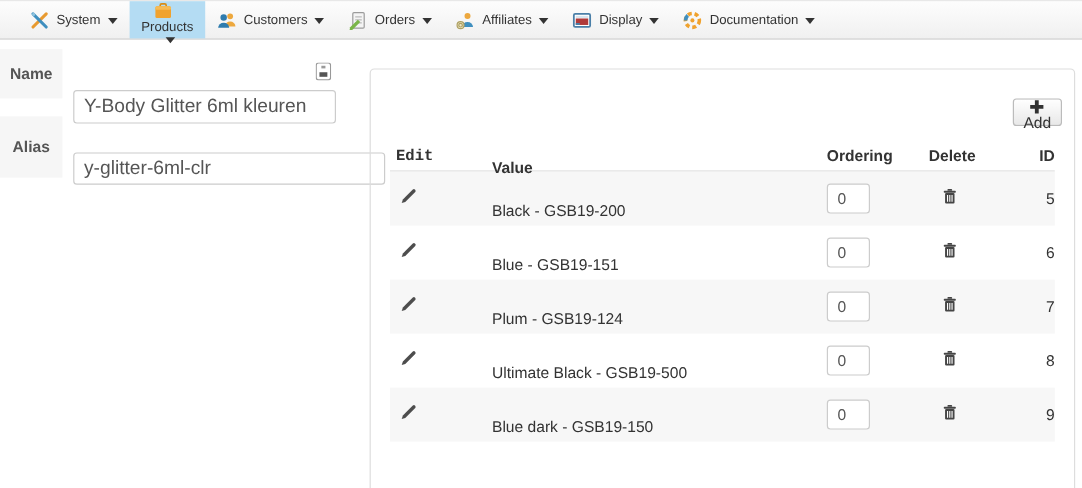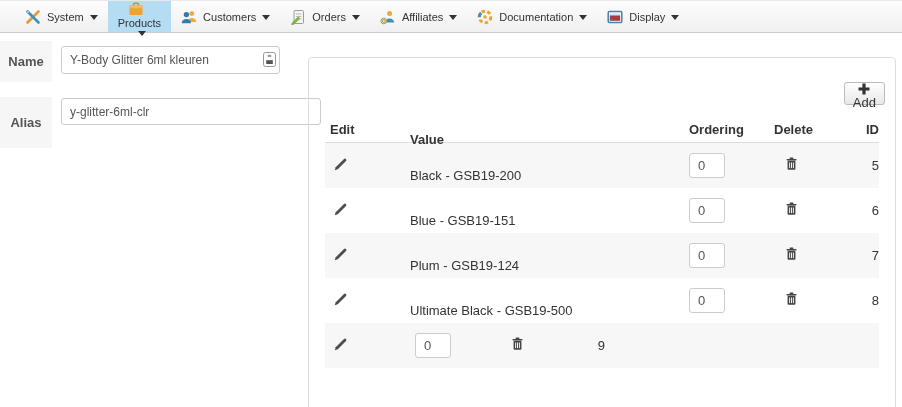--- a/index.html
+++ b/index.html
@@ -20,21 +20,21 @@
   
   .label-cell{position:absolute;left:0;width:52px;background:#f6f6f6;
     display:flex;align-items:center;justify-content:center;
     font-weight:bold;color:#555;font-size:13px;}
   .lc-name{top:41px;height:41px;}
   .lc-alias{top:97px;height:51px;}
   .input-wrap{position:absolute;}
   .iw-name{left:61px;top:46px;width:219px;height:28px;}
   .iw-alias{left:61px;top:98px;width:260px;height:27px;}
   .text-input{width:100%;height:100%;border:1px solid #ccc;border-radius:3px;
-    padding:0 8px;font-size:12px;color:#555;font-family:"Liberation Sans",sans-serif;outline:none;}
+    padding:0 8px;font-size:16px;color:#555;font-family:"Liberation Sans",sans-serif;outline:none;margin-top:29px;}
   .iw-name .text-input{padding-right:22px;}
   .ml-btn{position:absolute;right:4px;top:6px;width:13px;height:15px;cursor:pointer;display:flex;}
 
   
   .values-fieldset{position:absolute;left:308px;top:57px;width:588px;height:380px;
     border:1px solid #ddd;border-radius:4px;}
   .values-legend{position:absolute;top:-12px;left:14px;background:#fff;
     padding:0 6px;font-size:20px;color:#444;}
   .fs-content{padding:0 16px;}
   .add-row{display:flex;justify-content:flex-end;margin-top:24px;margin-right:-6px;}
@@ -42,21 +42,21 @@
     border:1px solid #bbb;border-radius:3px;background:linear-gradient(#fff,#e8e8e8);
     font-size:13px;color:#333;cursor:pointer;font-family:"Liberation Sans",sans-serif;flex-direction:column;}
   .add-btn svg{margin-right:1px;}
 
   
   .vtable{margin-top:12px;}
   .thead{display:flex;align-items:center;height:26px;border-bottom:1px solid #ddd;
     font-weight:bold;font-size:13px;color:#333;}
   .trow{display:flex;align-items:center;height:45px;font-size:13px;color:#333;}
   .trow:nth-child(odd){background:#f7f7f7;}
-  .c-edit{width:85px;padding-left:5px;}
+  .c-edit{width:85px;padding-left:5px;font-family:Liberation Mono, monospace;}
   .c-value{flex:1;margin-top:20px;}
   .c-ordering{width:85px;padding-left:5px;}
   .c-delete{width:80px;padding-left:5px;}
   .c-id{width:30px;text-align:right;}
   .ordering-input{width:36px;height:25px;border:1px solid #ccc;border-radius:3px;
     padding:0 0 0 8px;font-size:13px;color:#555;font-family:"Liberation Sans",sans-serif;outline:none;}
   .icon-btn{background:none;border:none;padding:0;cursor:pointer;display:inline-flex;}
   .c-delete .icon-btn{margin-left:10px;}
   .c-edit .icon-btn{margin-left:2px;}
 </style>
@@ -125,39 +125,39 @@
         <circle cx="3.8" cy="12" r="1.5" fill="none" stroke="#ad9f60"></circle>
       </svg>
     </span>
     <span>Affiliates</span>
     <span class="caret"></span>
   </div>
 
   <div class="menu-item">
     <span class="mi-icon">
       <svg width="16" height="16" viewBox="0 0 16 16">
-        <circle cx="8" cy="8" r="5.8" fill="none" stroke="#f0a22e" stroke-width="3" stroke-dasharray="3.4 2.4"></circle>
-        <path d="M2.3 8 a5.8 5.8 0 0 1 1.8-4.2" fill="none" stroke="#3f8fbf" stroke-width="3"></path>
-        <circle cx="8" cy="8" r="1.7" fill="#f0a22e"></circle>
-      </svg>
-    </span>
-    <span>Documentation</span>
-    <span class="caret"></span>
-  </div>
-
-  <div class="menu-item">
-    <span class="mi-icon">
-      <svg width="16" height="16" viewBox="0 0 16 16">
         <rect x="1.2" y="2.6" width="13.6" height="10.8" rx="1.2" fill="#fff" stroke="#4a7fa8" stroke-width="1.5"></rect>
         <rect x="2.8" y="4.2" width="10.4" height="1.8" fill="#d9e6f0"></rect>
         <rect x="2.8" y="6.4" width="10.4" height="5.4" fill="#b03a3a"></rect>
         <rect x="2.8" y="10.2" width="3.4" height="1.6" fill="#4a7fa8"></rect>
       </svg>
     </span>
     <span>Display</span>
+    <span class="caret"></span>
+  </div>
+
+  <div class="menu-item">
+    <span class="mi-icon">
+      <svg width="16" height="16" viewBox="0 0 16 16">
+        <circle cx="8" cy="8" r="5.8" fill="none" stroke="#f0a22e" stroke-width="3" stroke-dasharray="3.4 2.4"></circle>
+        <path d="M2.3 8 a5.8 5.8 0 0 1 1.8-4.2" fill="none" stroke="#3f8fbf" stroke-width="3"></path>
+        <circle cx="8" cy="8" r="1.7" fill="#f0a22e"></circle>
+      </svg>
+    </span>
+    <span>Documentation</span>
     <span class="caret"></span>
   </div>
 
 </div>
 
 <div class="label-cell lc-name">Name</div>
 <div class="input-wrap iw-name">
   <input class="text-input" type="text" value="Y-Body Glitter 6ml kleuren" style="">
   <span class="ml-btn">
     <svg width="13" height="15" viewBox="0 0 13 15">
@@ -333,20 +333,21 @@
         <div class="trow">
           <div class="c-edit">
             <button class="icon-btn">
               <span style="display:inline-flex;">
                 <svg width="17" height="17" viewBox="0 0 16 16">
                     <path d="M2.6 13.4 L3.5 10.6 L11.3 2.8 a1.35 1.35 0 0 1 1.9 1.9 L5.4 12.5 Z" fill="#4d4d4d"></path>
                   </svg>
               </span>
             </button>
           </div>
+          <div class="c-value">Blue dark - GSB19-150</div>
           <div class="c-ordering">
             <input class="ordering-input" type="text" value="0" style="">
           </div>
           <div class="c-delete">
             <button class="icon-btn">
               <span style="display:inline-flex;">
                 <svg width="15" height="16" viewBox="0 0 16 16">
                     <rect x="3.8" y="4.6" width="8.4" height="9.4" rx="1" fill="#454545"></rect>
                     <rect x="2.6" y="2.6" width="10.8" height="1.7" rx="0.8" fill="#454545"></rect>
                     <rect x="5.9" y="1" width="4.2" height="1.7" rx="0.8" fill="#454545"></rect>

